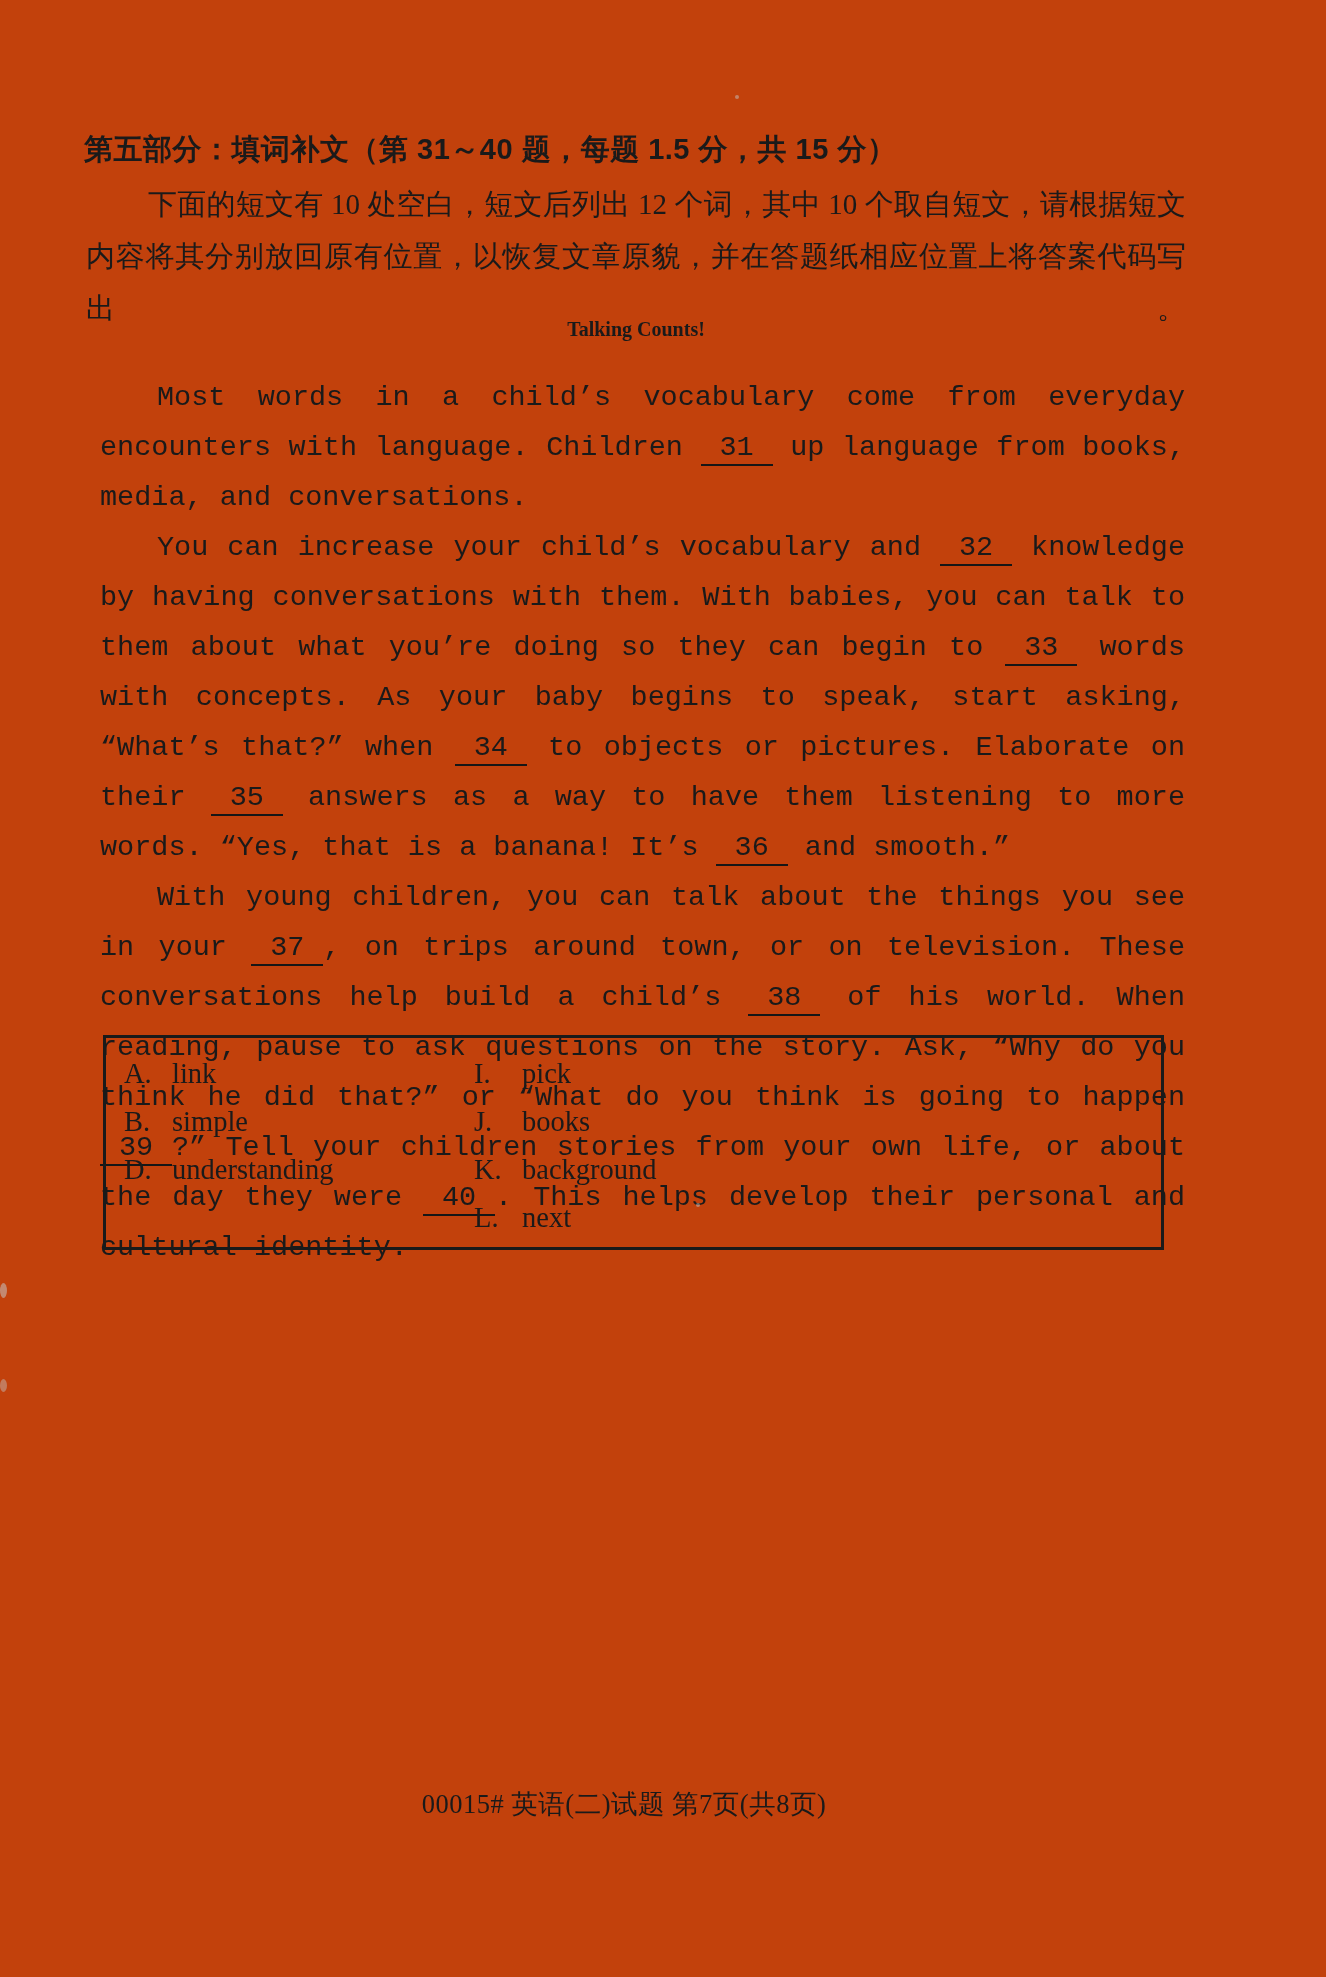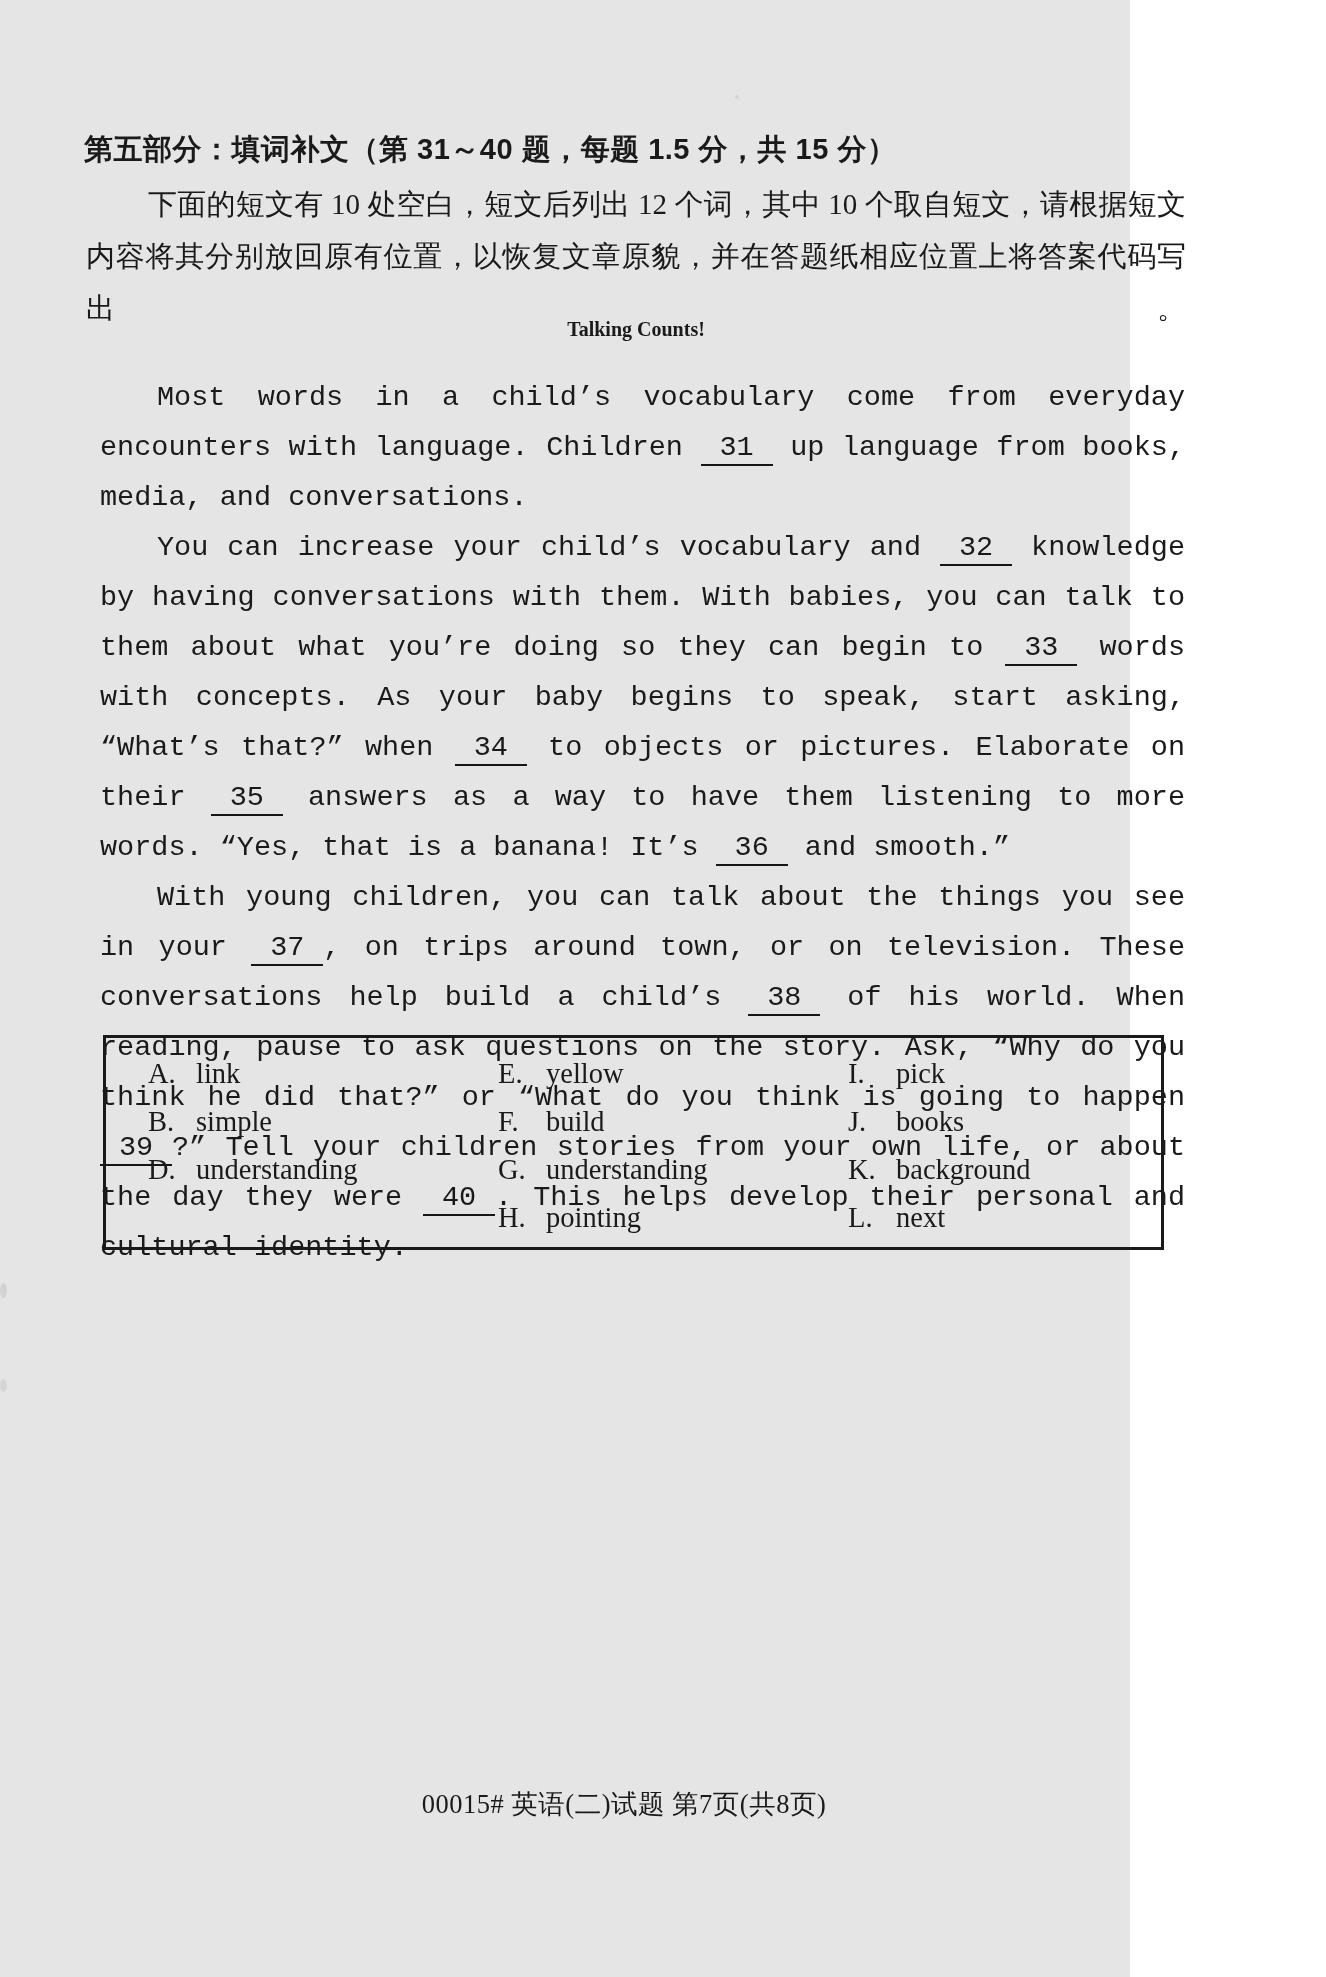--- a/index.html
+++ b/index.html
@@ -3,24 +3,24 @@
 <meta charset="utf-8">
 <style>
   html, body { margin: 0; padding: 0; }
   body {
     width: 1326px; height: 1977px;
     background: #ffffff;
     overflow: hidden;
   }
   .sheet {
     position: relative;
-    width: 1130px; height: 1977px;
+    width: 1326px; height: 1977px;
     color: #1a1a1a;
     font-family: "Liberation Serif", "DejaVu Serif", serif;
-    background: #e5e5e5;
+    background: #c2410c;
   }
   .section-header {
     position: absolute;
     top: 130px; left: 84px; right: 130px;
     font-family: "Liberation Sans", "DejaVu Sans", sans-serif;
     font-weight: 700;
     font-size: 29px;
     letter-spacing: 0.5px;
     white-space: nowrap;
   }
@@ -59,21 +59,21 @@
     border-bottom: 2.5px solid #161616;
     line-height: 32px;
     text-indent: 0;
   }
   .word-bank {
     position: absolute;
     top: 1035px; left: 103px;
     width: 1061px; height: 215px;
     box-sizing: border-box;
     border: 3px solid #1a1a1a;
-    padding: 12px 0 0 42px;
+    padding: 12px 0 0 18px;
     display: flex;
   }
   .wb-col { width: 350px; }
   .wb-col:last-child { width: auto; }
   .wb-item {
     line-height: 48px;
     font-size: 28.5px;
     white-space: nowrap;
   }
   .wb-letter { display: inline-block; width: 48px; }
@@ -115,26 +115,20 @@
     </div>
 
   <div class="word-bank">
 
   <div class="wb-col">
         <div class="wb-item"><span class="wb-letter">A.</span><span>link</span></div>
         <div class="wb-item"><span class="wb-letter">B.</span><span>simple</span></div>
         <div class="wb-item"><span class="wb-letter">D.</span><span>understanding</span></div>
       </div>
       <div class="wb-col">
-        <div class="wb-item"><span class="wb-letter">E.</span><span>yellow</span></div>
-        <div class="wb-item"><span class="wb-letter">F.</span><span>build</span></div>
-        <div class="wb-item"><span class="wb-letter">G.</span><span>understanding</span></div>
-        <div class="wb-item"><span class="wb-letter">H.</span><span>pointing</span></div>
-      </div>
-      <div class="wb-col">
         <div class="wb-item"><span class="wb-letter">I.</span><span>pick</span></div>
         <div class="wb-item"><span class="wb-letter">J.</span><span>books</span></div>
         <div class="wb-item"><span class="wb-letter">K.</span><span>background</span></div>
         <div class="wb-item"><span class="wb-letter">L.</span><span>next</span></div>
       </div>
     </div>
 
   <div class="footer">00015# 英语(二)试题 第7页(共8页)</div>
 
   <div class="scan-artifact artifact-edge-1"></div>

